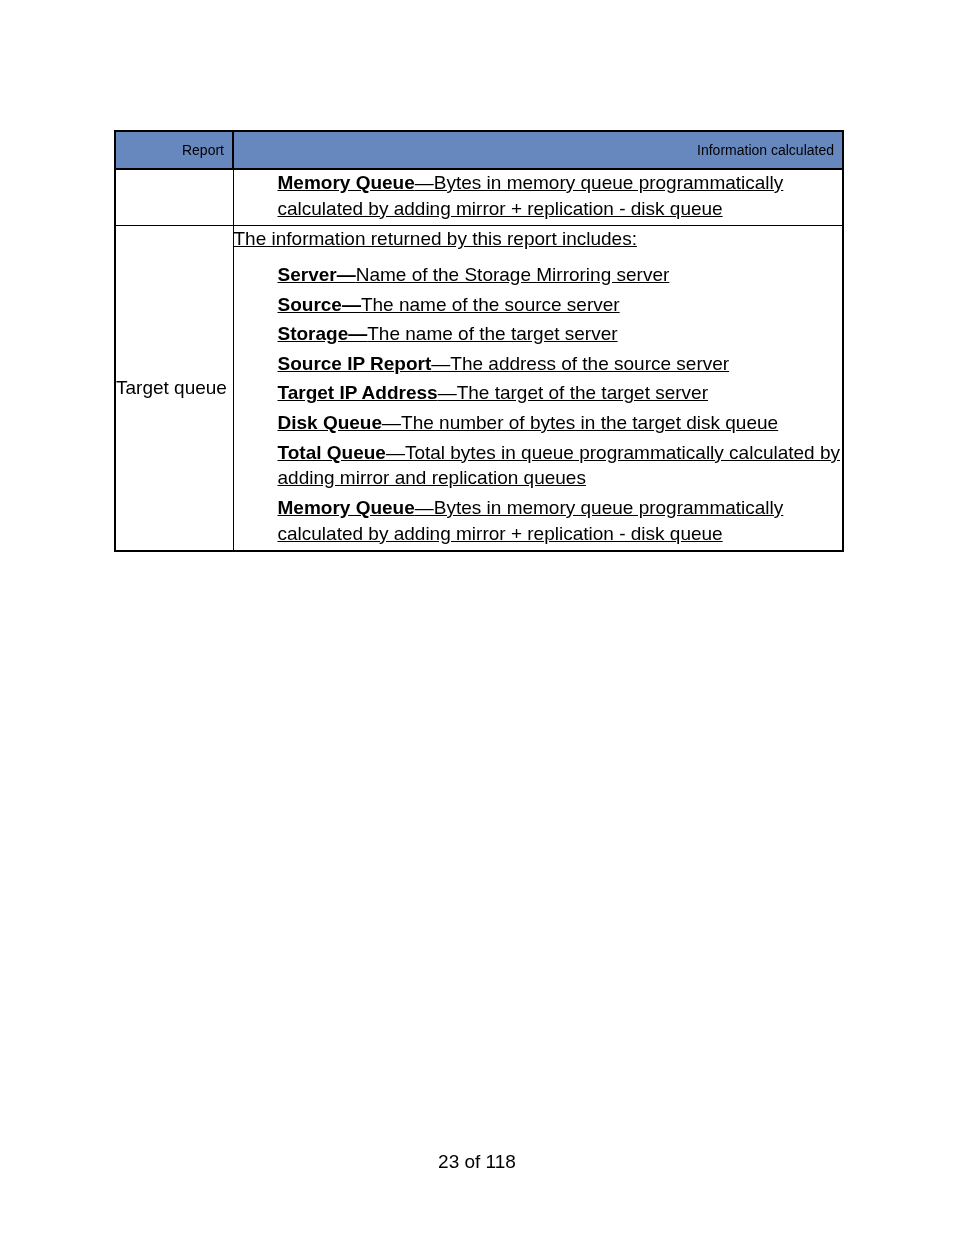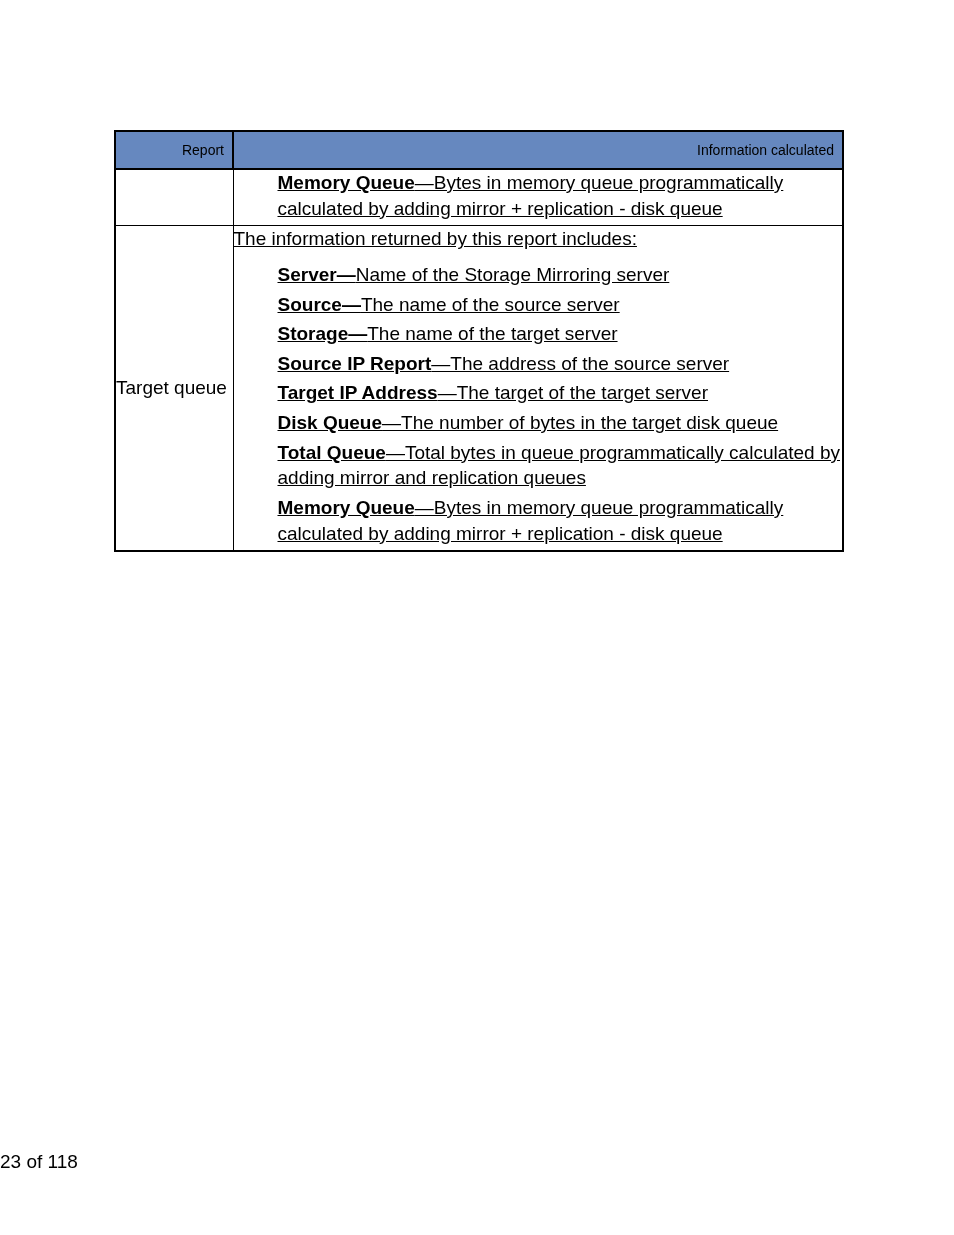--- a/index.html
+++ b/index.html
@@ -65,20 +65,21 @@
       margin-bottom: 4px;
     }
     .term {
       font-weight: bold;
     }
     .footer {
       position: absolute;
       bottom: 62px;
       left: 0;
       right: 0;
+      text-align: center;
       font-size: 19px;
     }
   </style>
 </head>
 <body>
 
 <div class="page">
   <table class="report-table">
     <thead>
       <tr>

